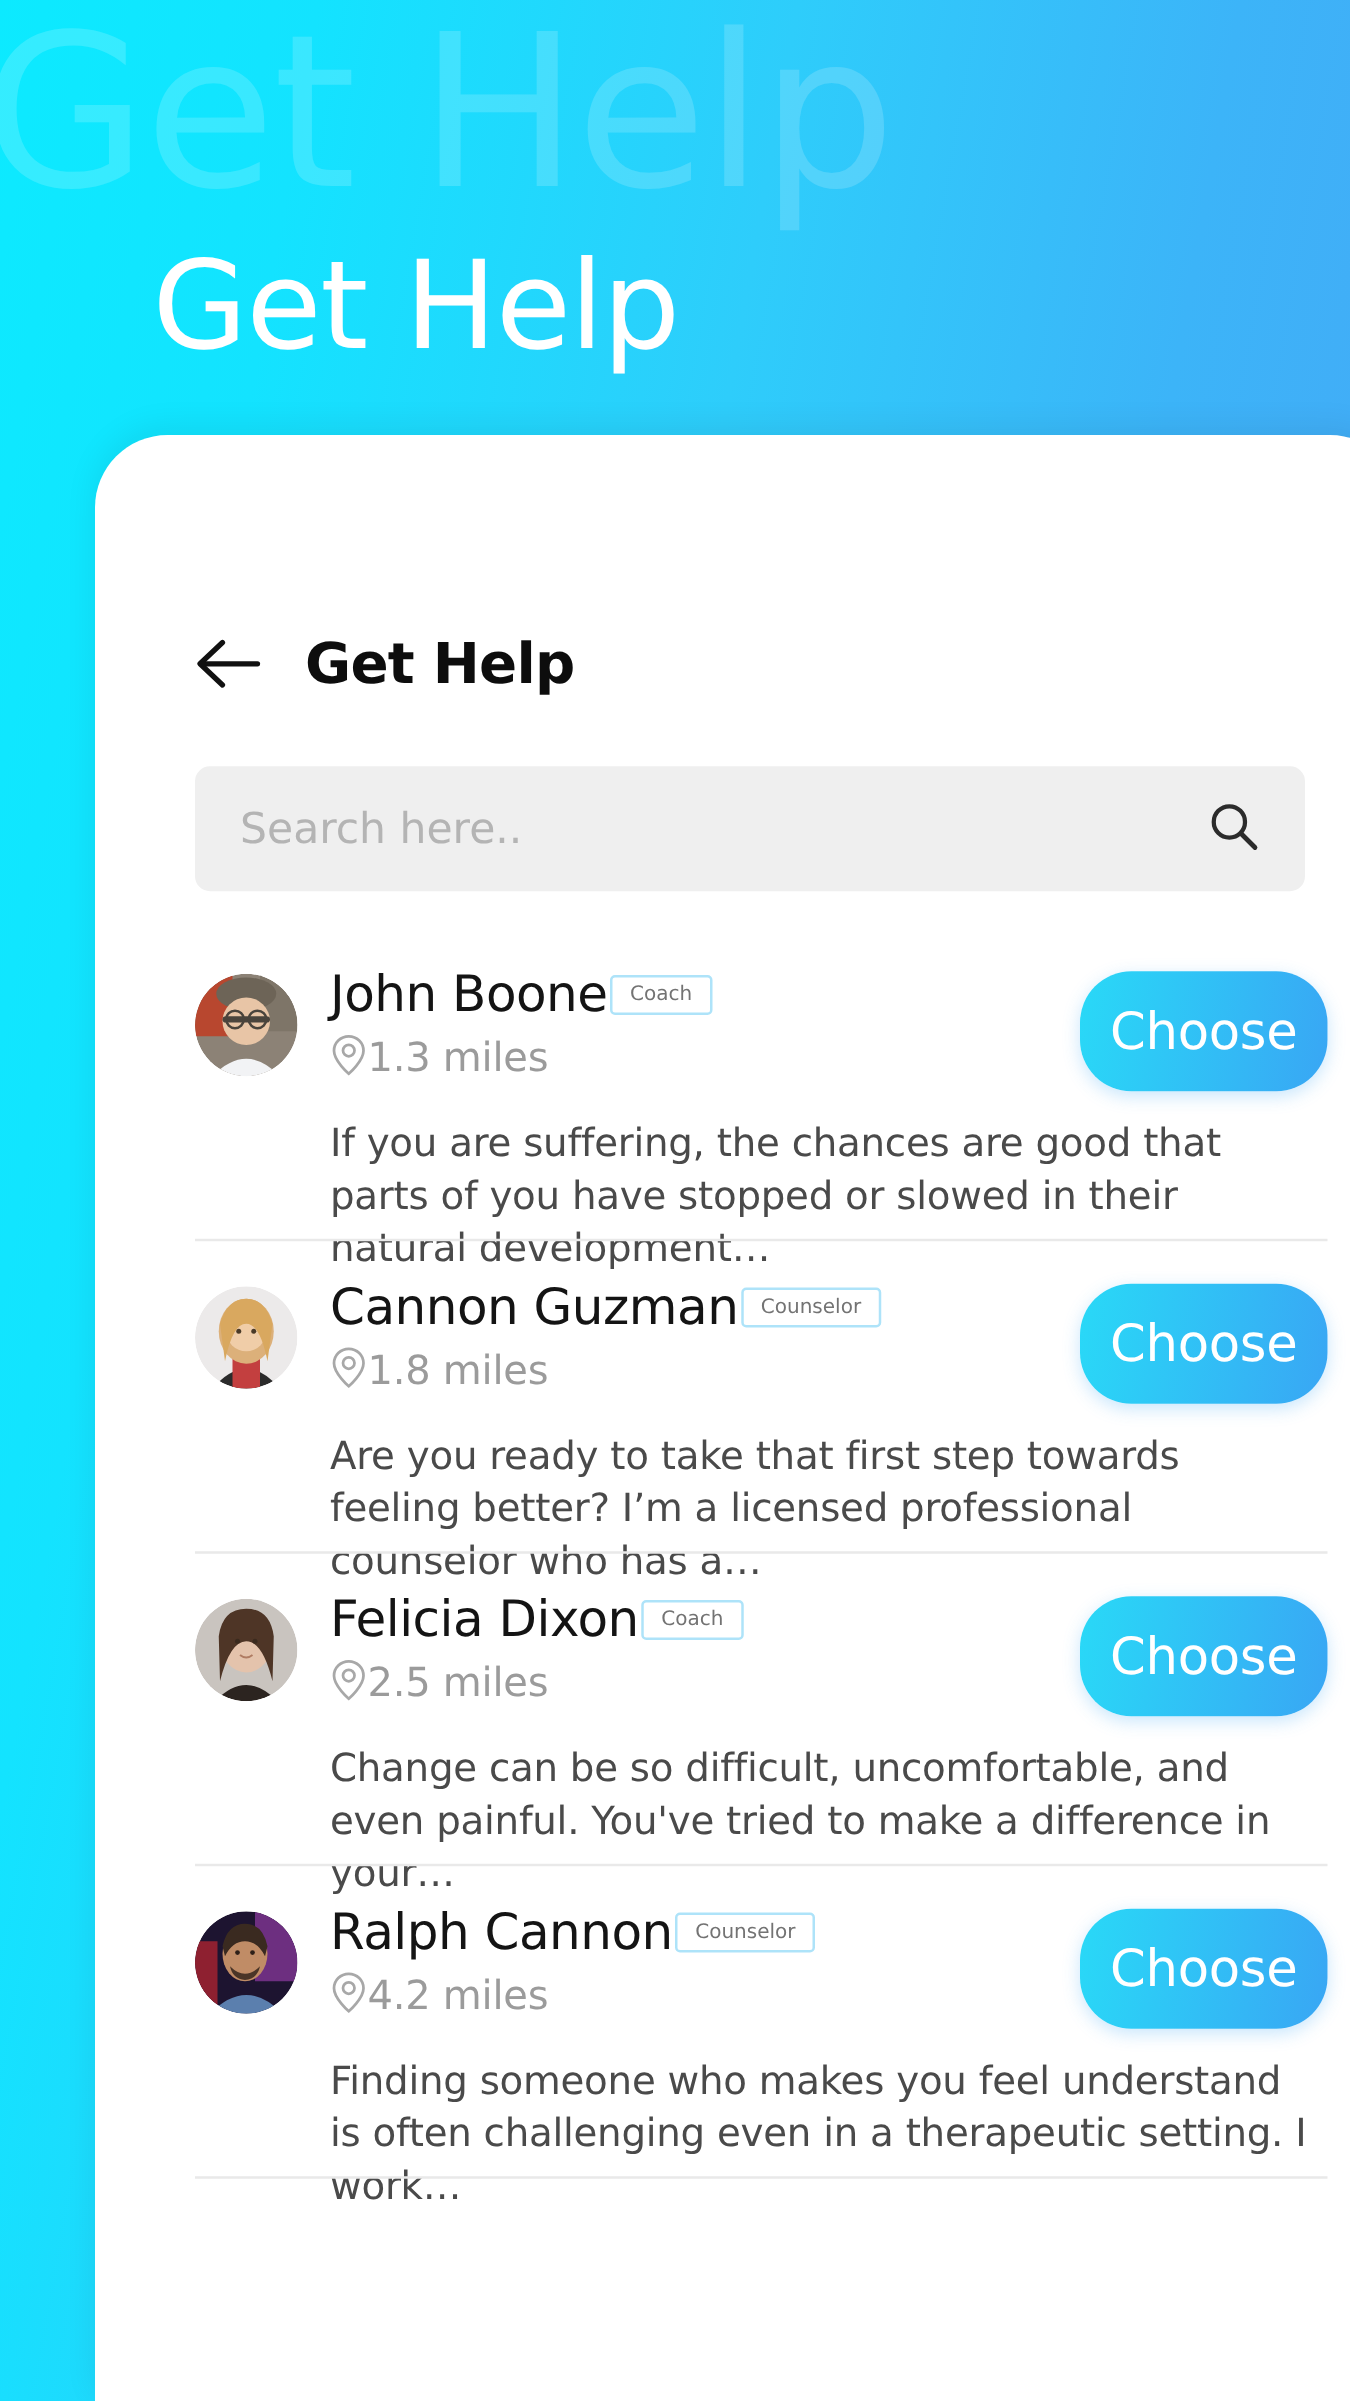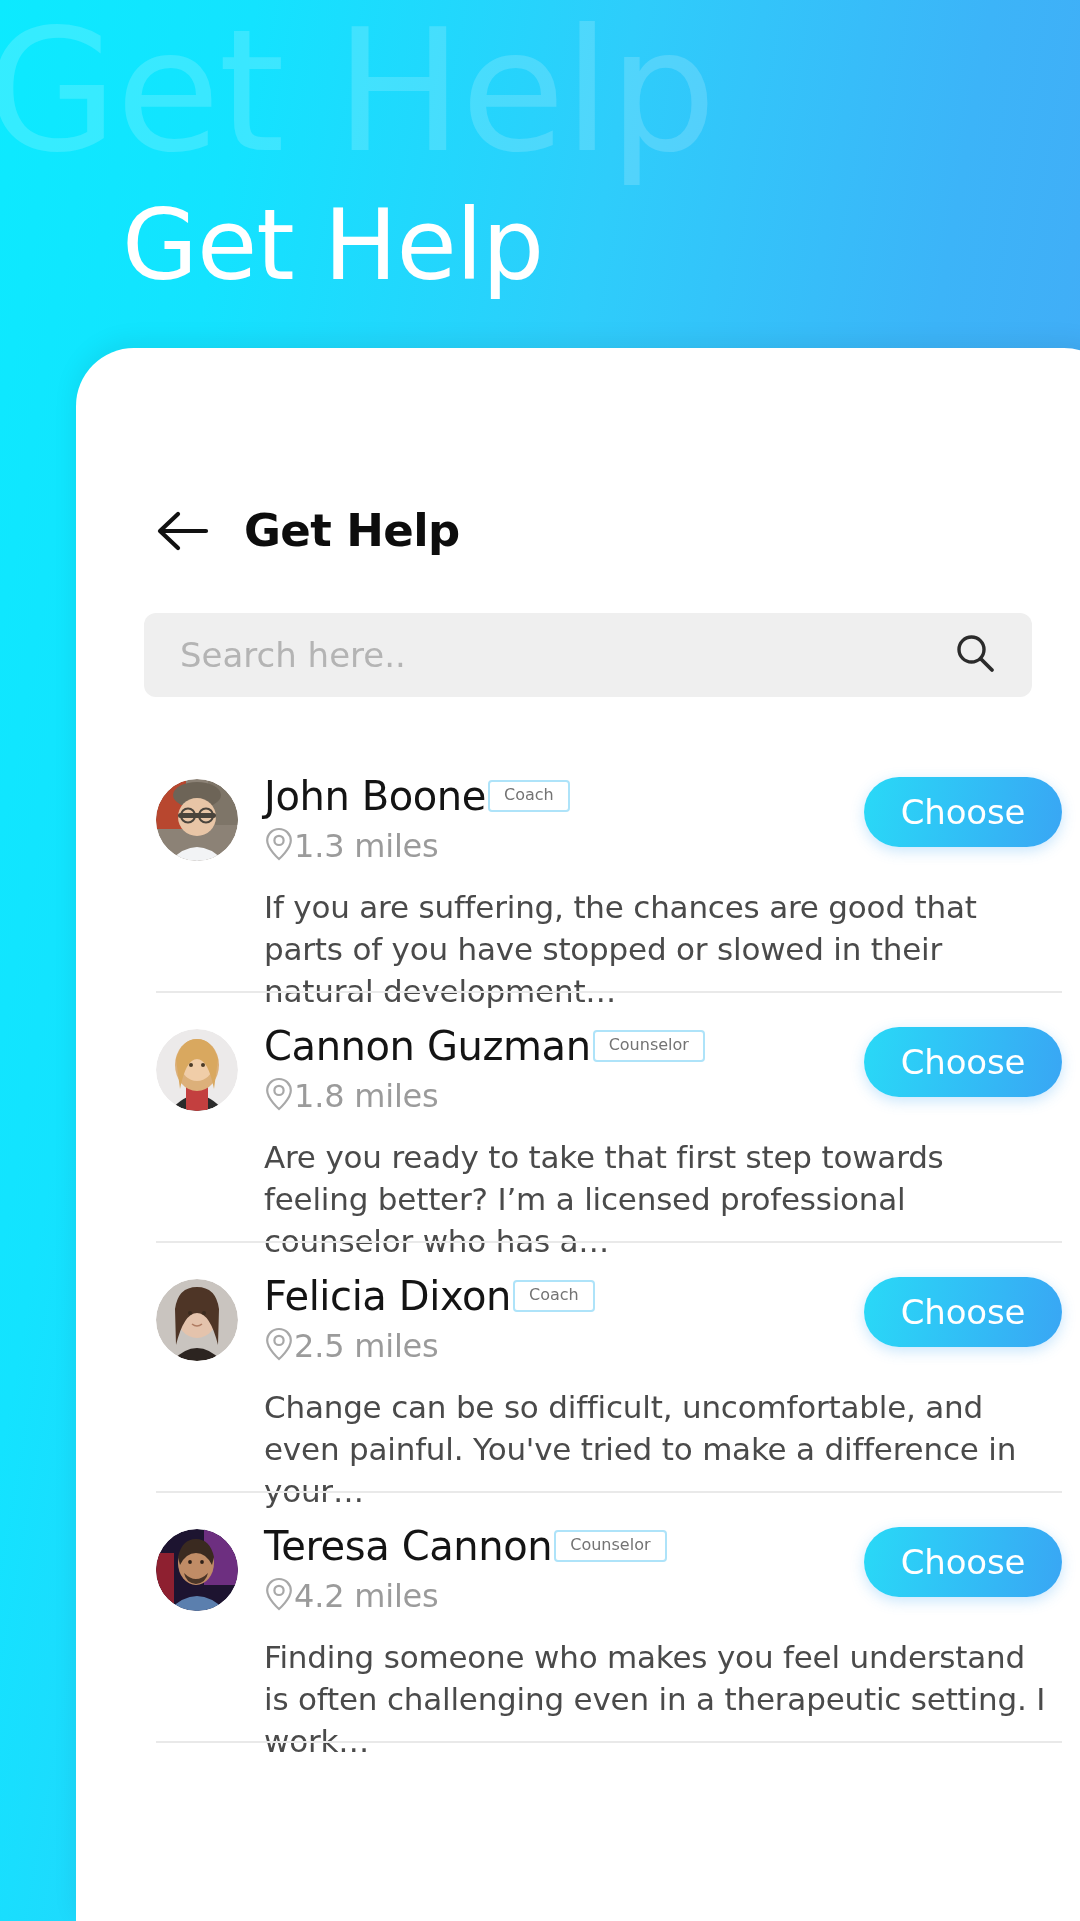--- a/index.html
+++ b/index.html
@@ -67,24 +67,24 @@
     font-size:45px;
     font-weight:700;
     color:#0d0d0d;
     letter-spacing:-0.6px;
     line-height:1;
   }
 
   
   .search-wrap {
     position:absolute;
-    left:68px;
+    left:80px;
     top:265px;
     width:888px;
-    height:84px;
+    height:100px;
     background:#efefef;
     border-radius:12px;
     display:flex;
     align-items:center;
     padding:0 36px;
   }
   .search-input {
     flex:1;
     border:none;
     outline:none;
@@ -162,27 +162,27 @@
     font-size:32px;
     color:#9b9b9b;
     letter-spacing:-0.2px;
   }
 
   .choose-btn {
     flex:none;
     margin-left:16px;
     margin-top:4px;
     width:198px;
-    height:70px;
+    height:96px;
     border:none;
     border-radius:41px;
     background:linear-gradient(100deg,#29d9f7 0%, #39a6f4 100%);
     color:#ffffff;
     font-family:"DejaVu Sans", sans-serif;
-    font-size:34px;
+    font-size:41px;
     letter-spacing:-0.2px;
     cursor:pointer;
     box-shadow:0 4px 14px rgba(57,166,244,0.28);
   }
 
   .bio {
     margin-top:22px;
     font-size:31px;
     line-height:1.35;
     color:#4a4a4a;
@@ -362,21 +362,21 @@
               <ellipse cx="40" cy="34" rx="18" ry="22" fill="#c08c66"></ellipse>
               <path d="M22 28 Q26 10 40 10 Q54 10 58 28 L56 36 Q50 24 40 24 Q30 24 24 36 Z" fill="#3a2a20"></path>
               <path d="M28 44 Q40 56 52 44 Q50 54 40 55 Q30 54 28 44 Z" fill="#4a3527"></path>
               <circle cx="34" cy="33" r="1.9" fill="#2e2018"></circle>
               <circle cx="46" cy="33" r="1.9" fill="#2e2018"></circle>
             </g>
           </svg>
         </div>
         <div class="identity">
           <div class="name-line">
-            <span class="provider-name">Teresa Cannon</span>
+            <span class="provider-name">Ralph Cannon</span>
             <span class="role-badge">Counselor</span>
           </div>
           <div class="distance-line">
             <span>
               <svg class="pin-icon" viewBox="0 0 30 34" fill="none" aria-hidden="true">
                 <path d="M15 2 C8.4 2 3.2 7.2 3.2 13.6 C3.2 21.8 15 32 15 32 C15 32 26.8 21.8 26.8 13.6 C26.8 7.2 21.6 2 15 2 Z" stroke="#a8a8a8" stroke-width="2.2"></path>
                 <circle cx="15" cy="13.4" r="4.6" stroke="#a8a8a8" stroke-width="2.2"></circle>
               </svg>
             </span>
             <span class="distance-text">4.2 miles</span>

